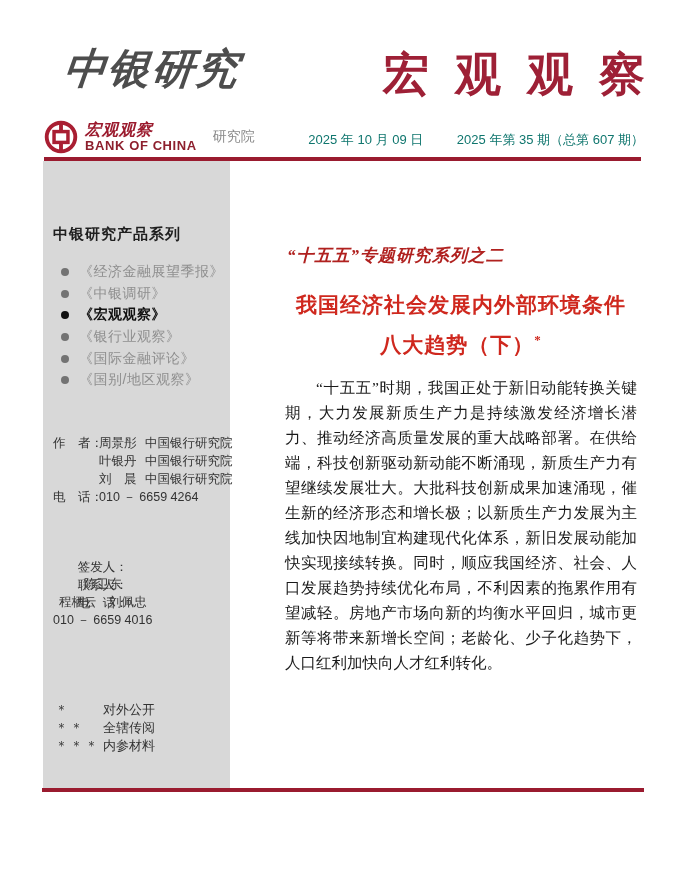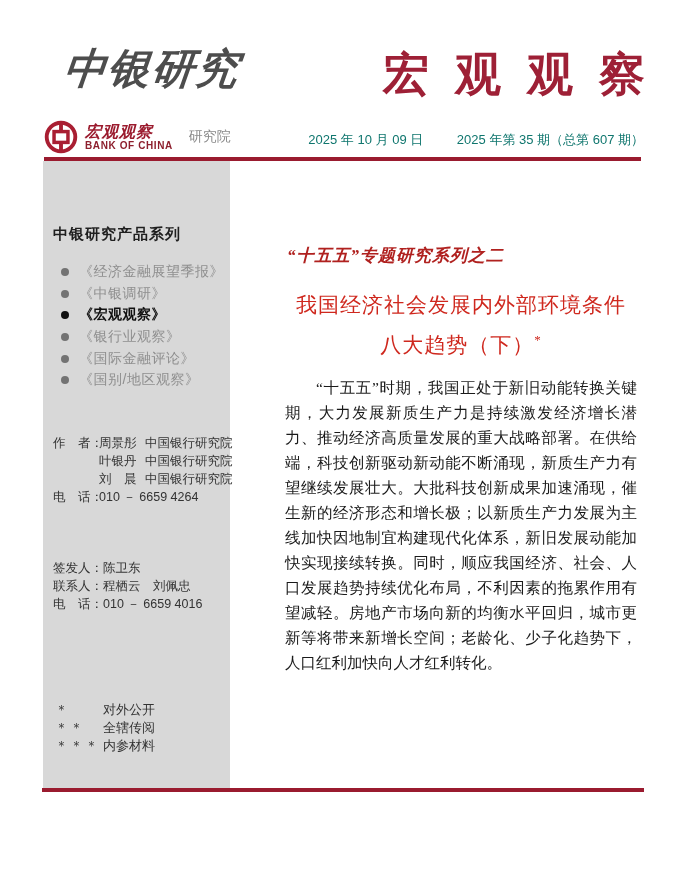--- a/index.html
+++ b/index.html
@@ -22,21 +22,21 @@
     white-space:nowrap;
   }
   .pub-row { position:absolute; left:44px; top:118px; right:36px; height:42px; }
   .boc-brand { position:absolute; left:0; top:2px; display:flex; align-items:center; }
   .boc-emblem { width:34px; height:34px; flex:none; }
   .boc-names { margin-left:7px; }
   .boc-cn {
     font-family:"Liberation Serif", serif; font-weight:bold; font-style:italic;
     font-size:16px; line-height:17px; color:#9b1b2e; letter-spacing:1px;
   }
-  .boc-en { font-size:10px; font-weight:bold; color:#8d1f2d; letter-spacing:0.6px; }
+  .boc-en { font-size:13px; font-weight:bold; color:#8d1f2d; letter-spacing:0.6px; }
   .dept { margin-left:16px; font-size:14px; color:#8a8a8a; }
   .date-issue { position:absolute; right:0; top:13px; font-size:13px; color:#0f766e; white-space:nowrap; }
   .date-issue .issue { margin-left:30px; }
 
   
   .rule { position:absolute; background:#9a1b2f; height:4px; }
   .rule-top { left:44px; top:157px; width:597px; }
   .rule-bottom { left:42px; top:788px; width:602px; }
 
   
@@ -50,37 +50,37 @@
   .series-list li .bullet { width:8px; height:8px; border-radius:50%; background:#737373; margin-right:10px; flex:none; }
   .series-list li.active { color:#111111; font-weight:bold; }
   .series-list li.active .bullet { background:#111111; }
 
   .authors { position:absolute; top:273px; left:10px; font-size:12.5px; color:#333333; }
   .authors .row { display:flex; height:18px; align-items:center; white-space:nowrap; }
   .authors .lbl { width:46px; flex:none;text-align:right; }
   .authors .nm { width:46px; flex:none; }
 
   .issuer { position:absolute; top:398px; left:10px; font-size:12.5px; color:#333333; }
-  .issuer .row { display:flex; height:18px; align-items:center; white-space:nowrap; }
+  .issuer .row { display:flex; height:18px; align-items:center; white-space:nowrap;flex-direction:column; }
   .issuer .lbl { flex:none; }
 
   .legend { position:absolute; top:540px; left:12px; font-size:13px; color:#333333; }
   .legend .row { display:flex; height:18px; align-items:center; white-space:nowrap; }
   .legend .stars { width:48px; flex:none; letter-spacing:2px; }
 
   
   .main { position:absolute; left:285px; top:161px; width:352px; }
   .series-title {
     margin:84px 0 0 2px;
     font-family:"Liberation Serif", serif; font-style:italic; font-weight:bold;
     font-size:17px; line-height:22px; color:#b0211f; letter-spacing:1px;
   }
   .title {
     margin:18px 0 0; text-align:center;
-    font-family:"Liberation Serif", serif; font-weight:normal;
+    font-family:"Liberation Serif", serif; font-weight:bold;
     font-size:21px; line-height:40px; color:#cf281e; letter-spacing:1px;
   }
   .title sup { font-size:13px; line-height:0; }
   .abstract {
     margin:10px 0 0;
     font-family:"Liberation Serif", serif;
     font-size:15.5px; line-height:25px; color:#1a1a1a;
     text-align:justify; text-indent:2em;
   }
 </style>

